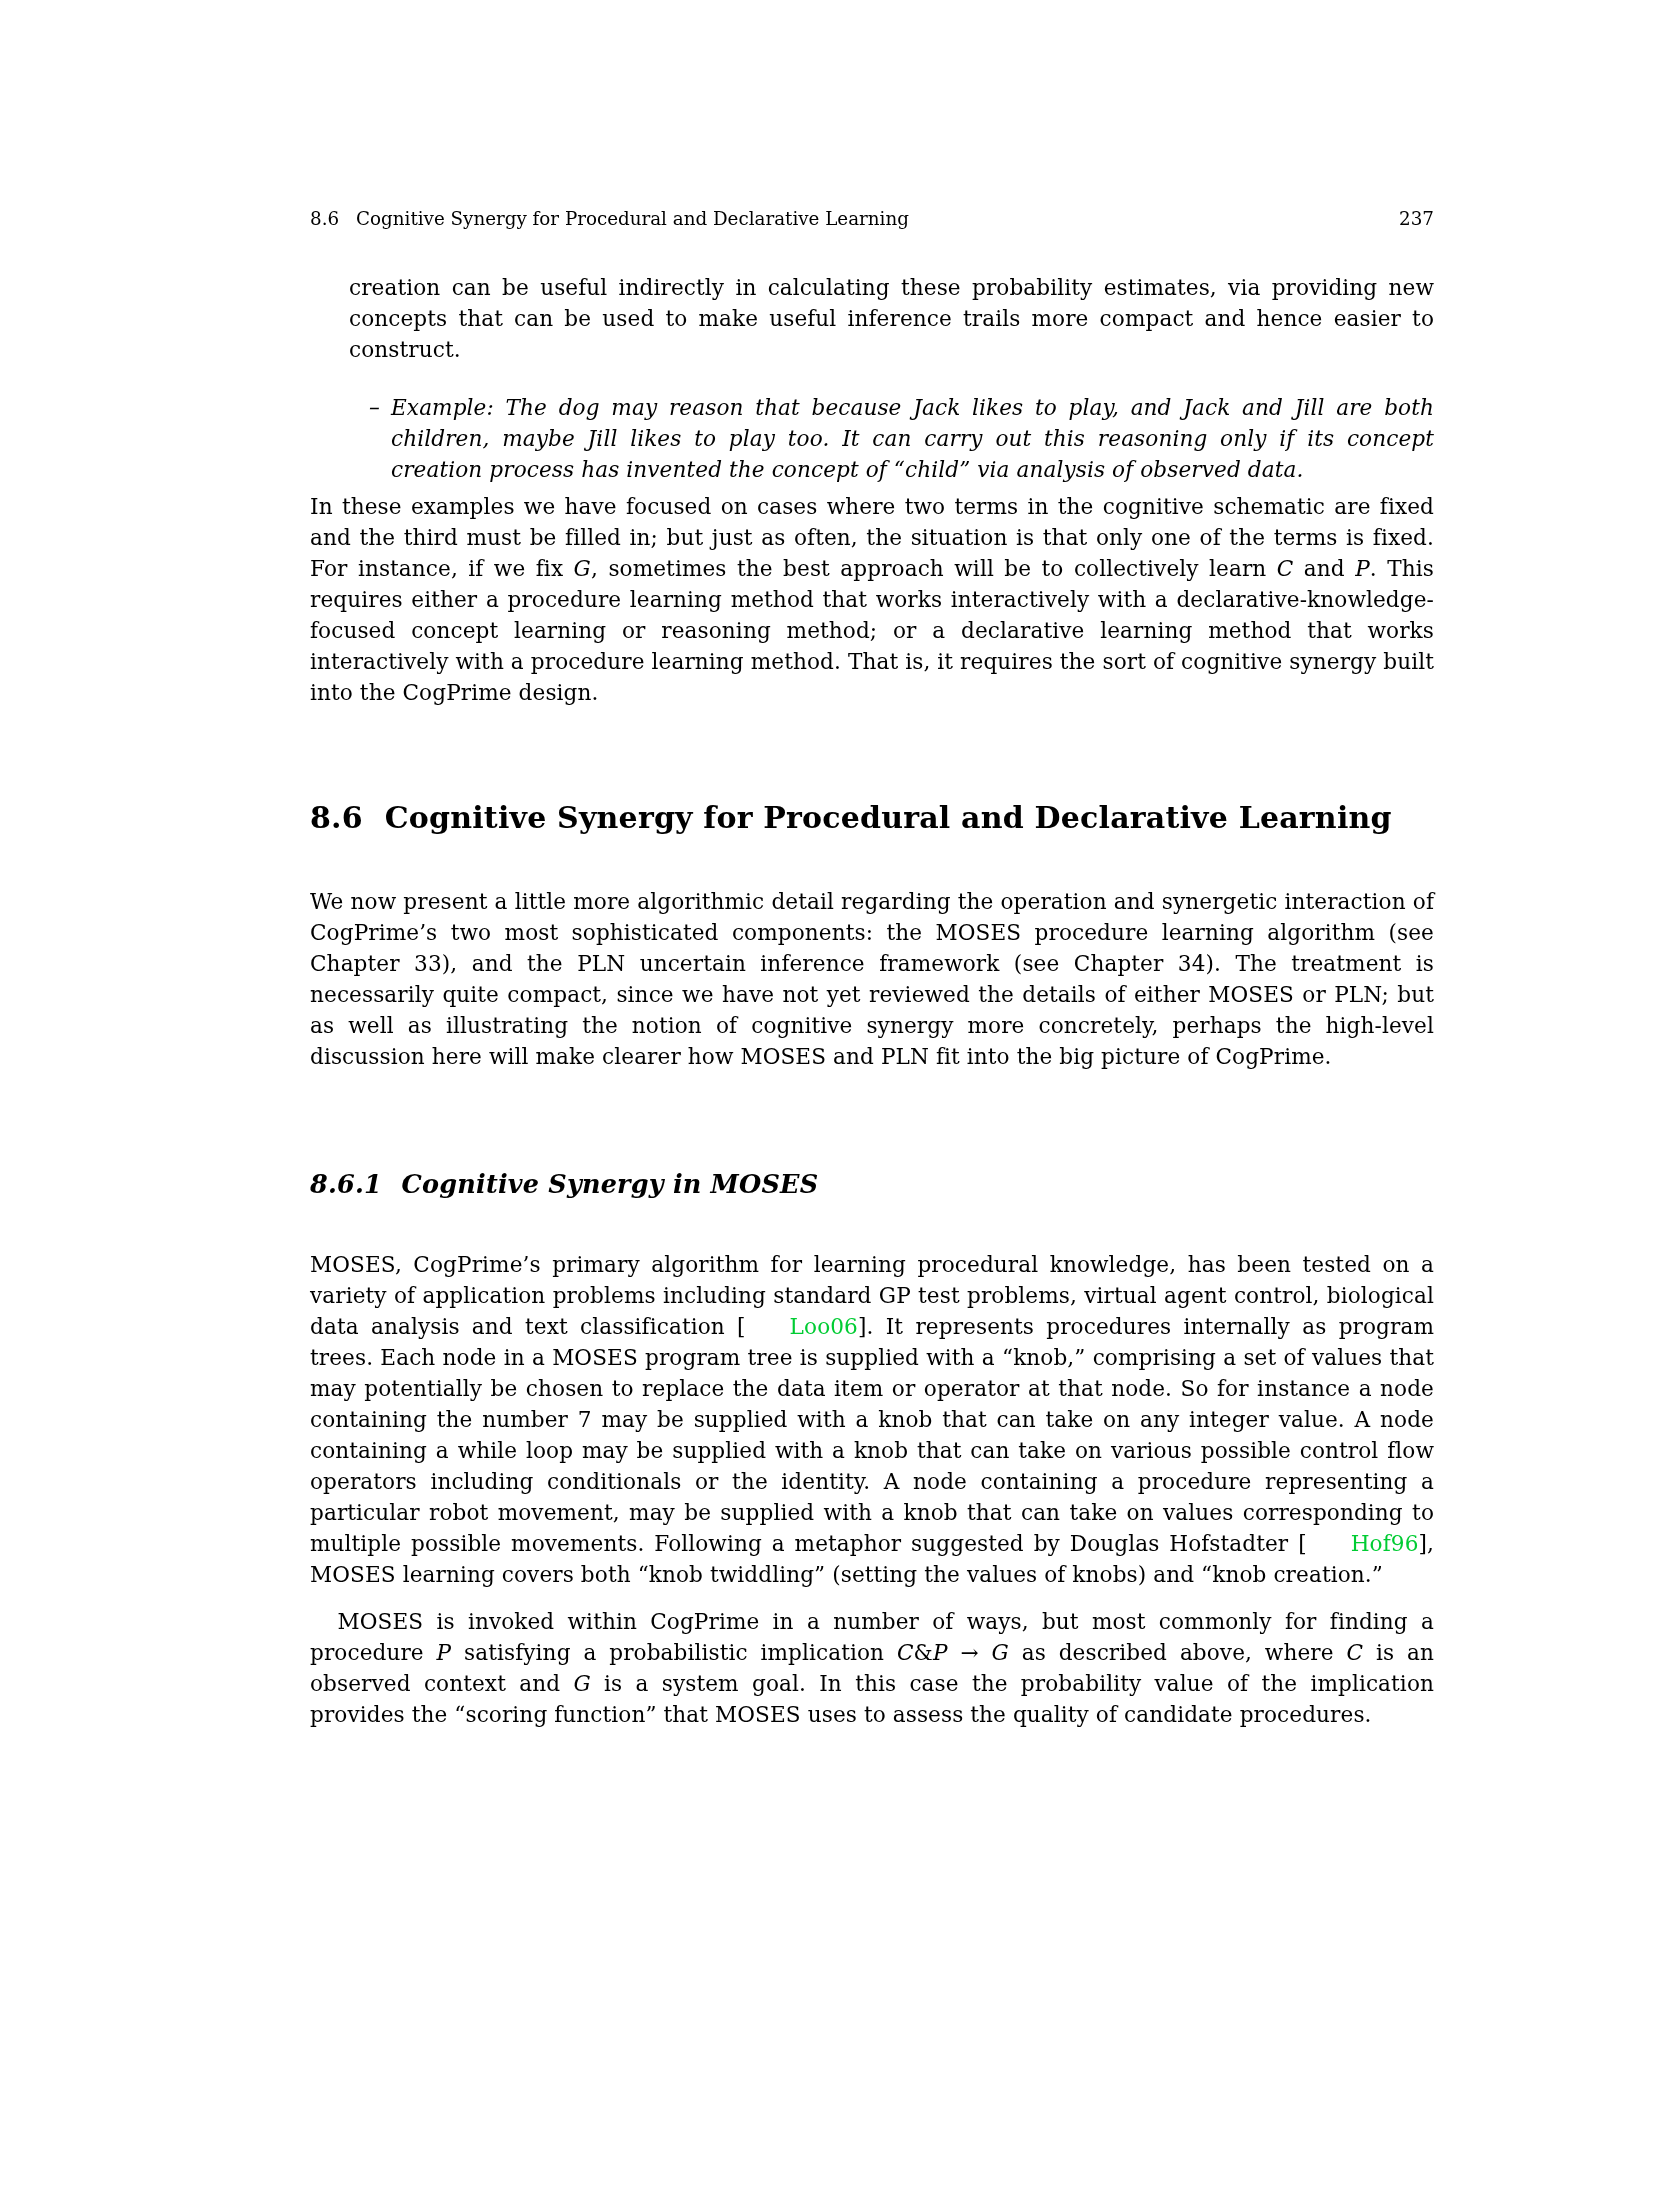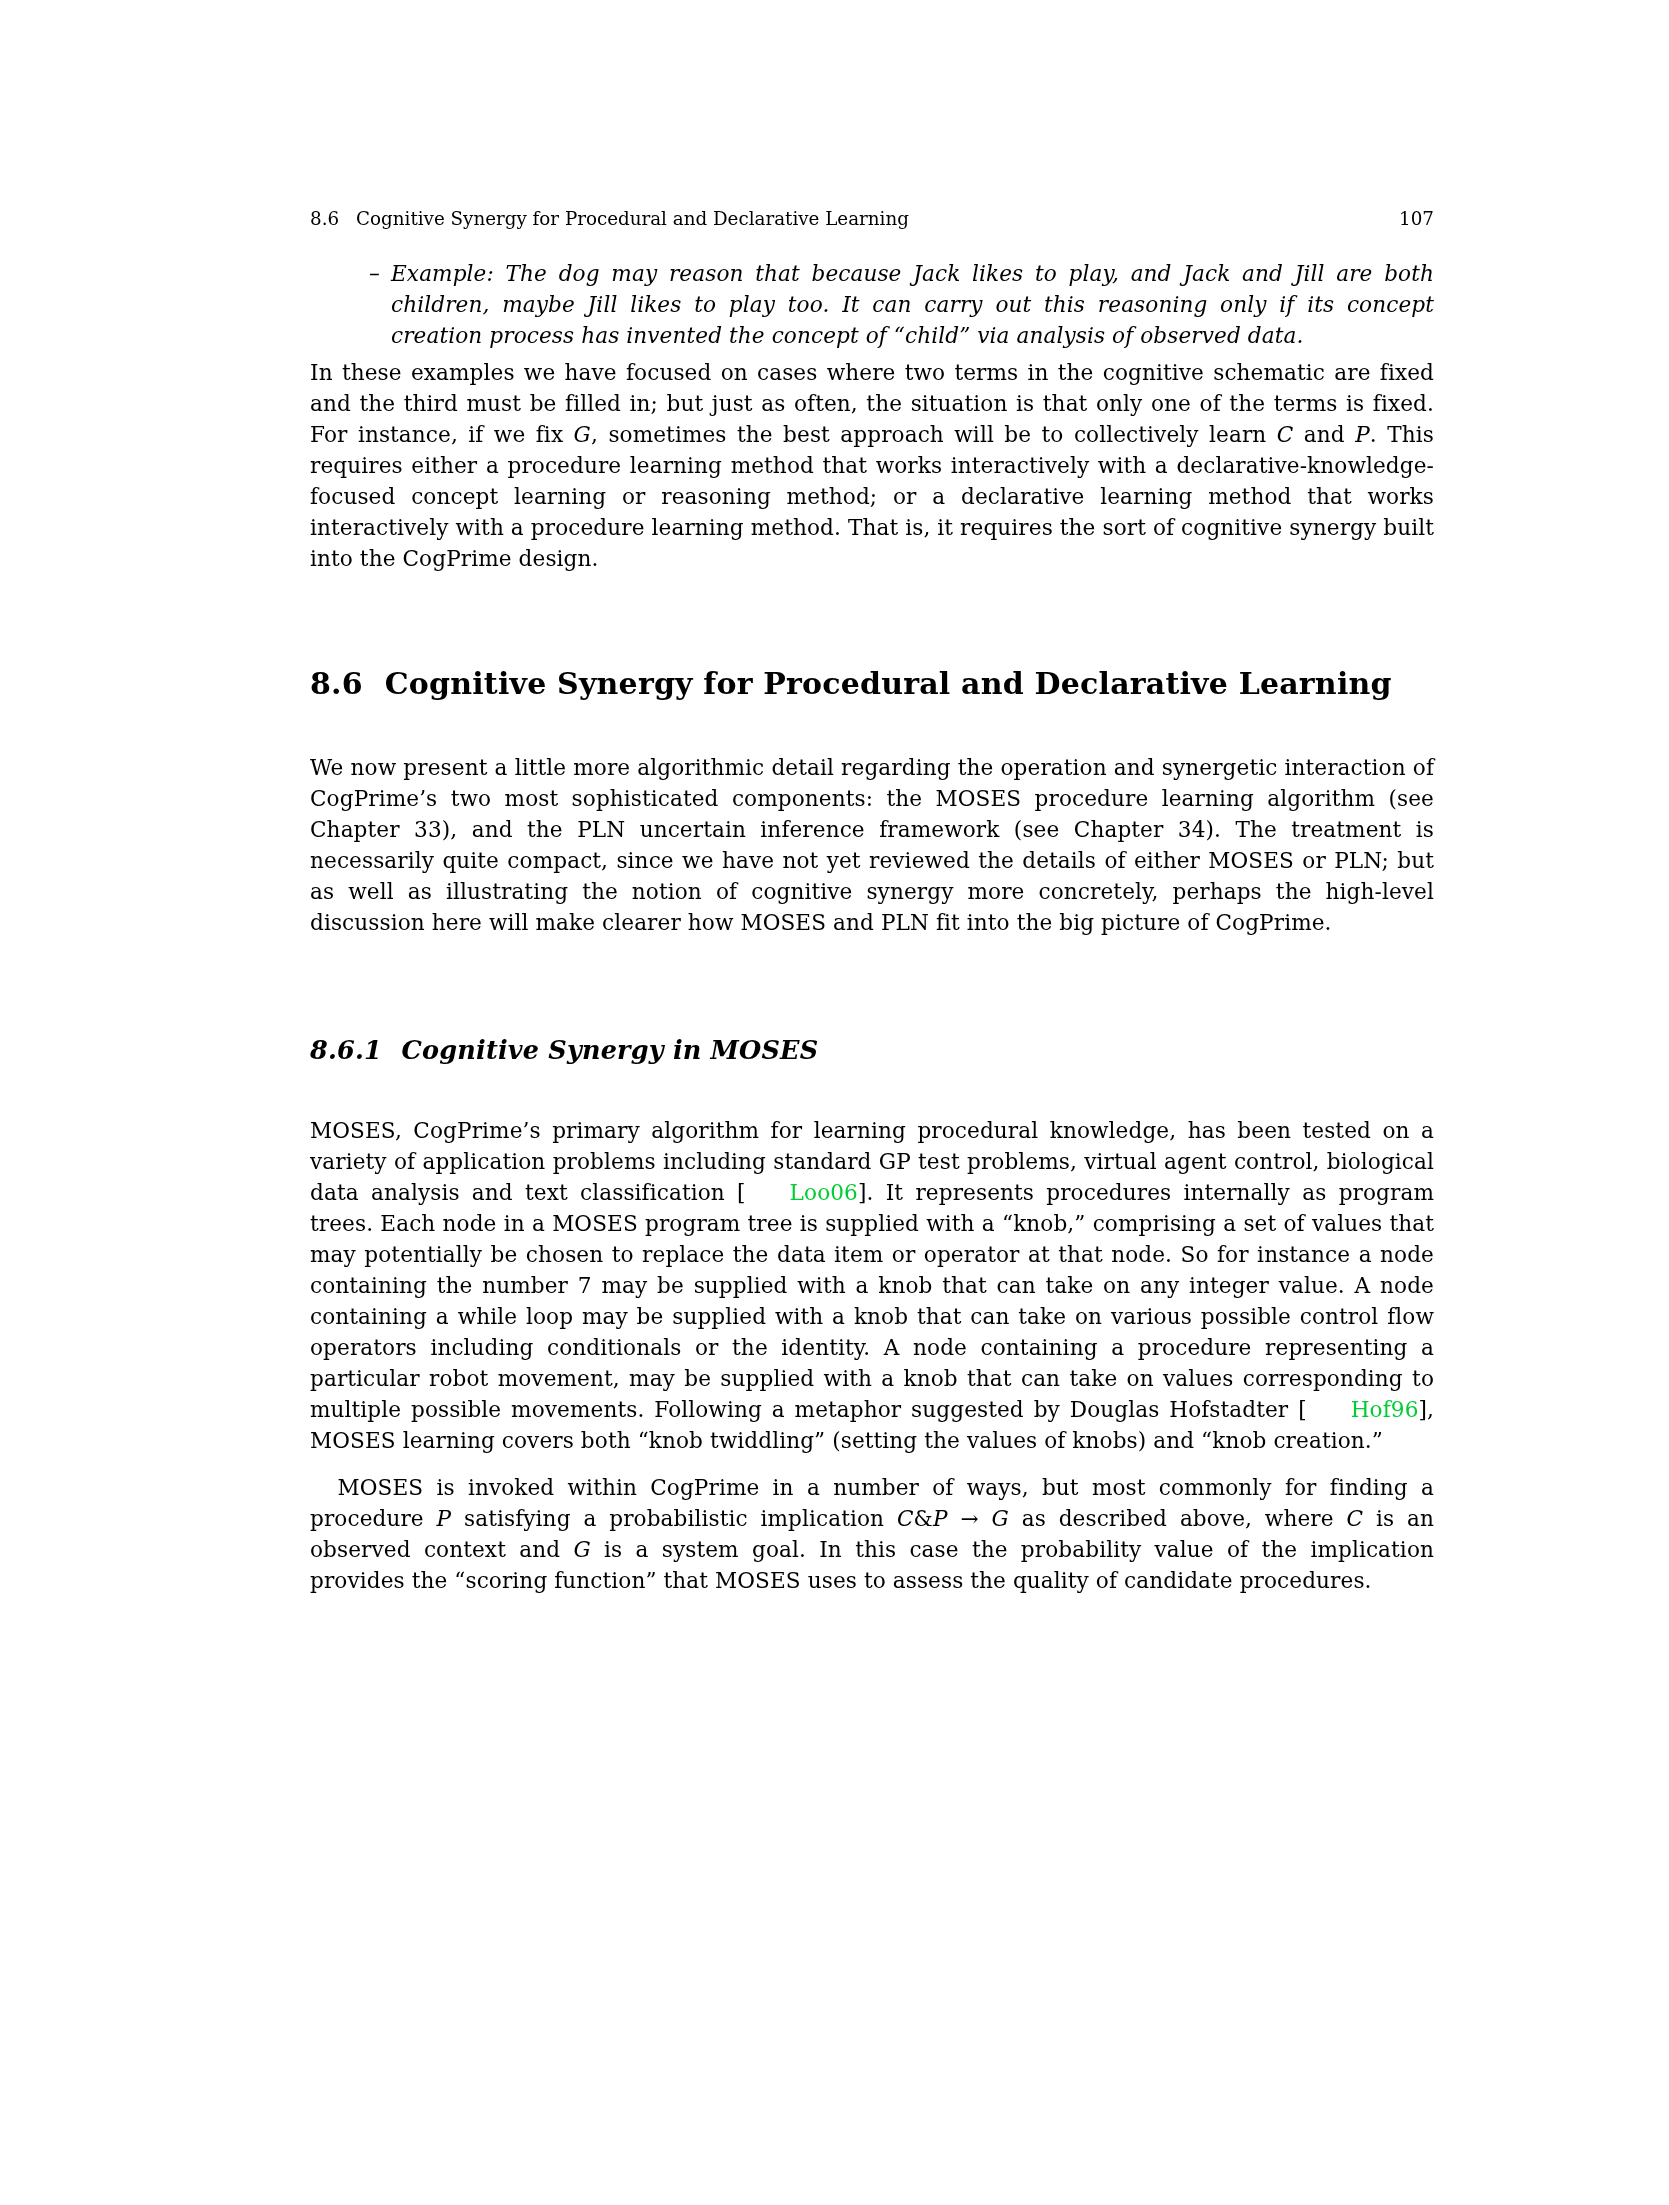--- a/index.html
+++ b/index.html
@@ -80,23 +80,24 @@
 </head>
 <body style="--citation: #00cc33; background: rgb(255, 255, 255); color: rgb(0, 0, 0);">
 
 <div class="page">
   <div class="content">
 
     <header class="running-header">
       <div>
         <span class="rh-num">8.6</span><span>Cognitive Synergy for Procedural and Declarative Learning</span>
       </div>
-      <div>107</div>
+      <div>237</div>
     </header>
 
+    <p class="para p-intro"><span class="seg-normal">creation can be useful indirectly in calculating these probability estimates, via providing new concepts that can be used to make useful inference trails more compact and hence easier to construct.</span></p>
 
     <div class="example">
       <span class="marker">–</span>
       <p class="para"><span class="seg-normal">Example: The dog may reason that because Jack likes to play, and Jack and Jill are both children, maybe Jill likes to play too. It can carry out this reasoning only if its concept creation process has invented the concept of “child” via analysis of observed data.</span></p>
     </div>
 
     <p class="para p-terms"><span class="seg-normal">In these examples we have focused on cases where two terms in the cognitive schematic are fixed and the third must be filled in; but just as often, the situation is that only one of the terms is fixed. For instance, if we fix </span><span class="seg-mathit">G</span><span class="seg-normal">, sometimes the best approach will be to collectively learn </span><span class="seg-mathit">C</span><span class="seg-normal"> and </span><span class="seg-mathit">P</span><span class="seg-normal">. This requires either a procedure learning method that works interactively with a declarative-knowledge-focused concept learning or reasoning method; or a declarative learning method that works interactively with a procedure learning method. That is, it requires the sort of cognitive synergy built into the CogPrime design.</span></p>
 
     <h1 class="section-heading">
       <span class="h-num">8.6</span><span>Cognitive Synergy for Procedural and Declarative Learning</span>

